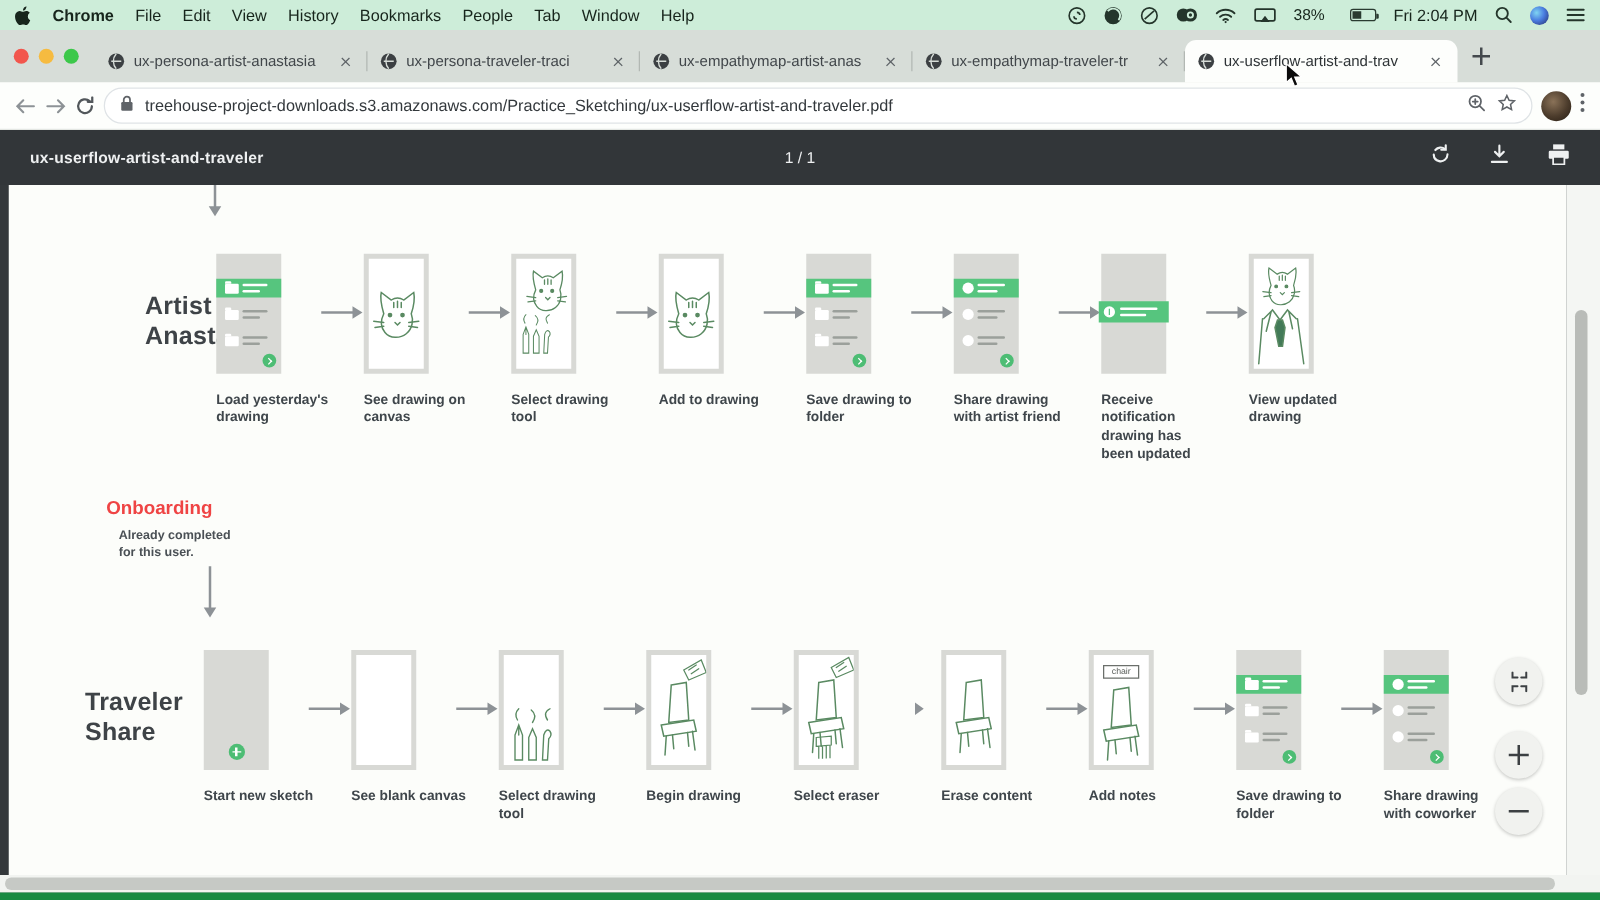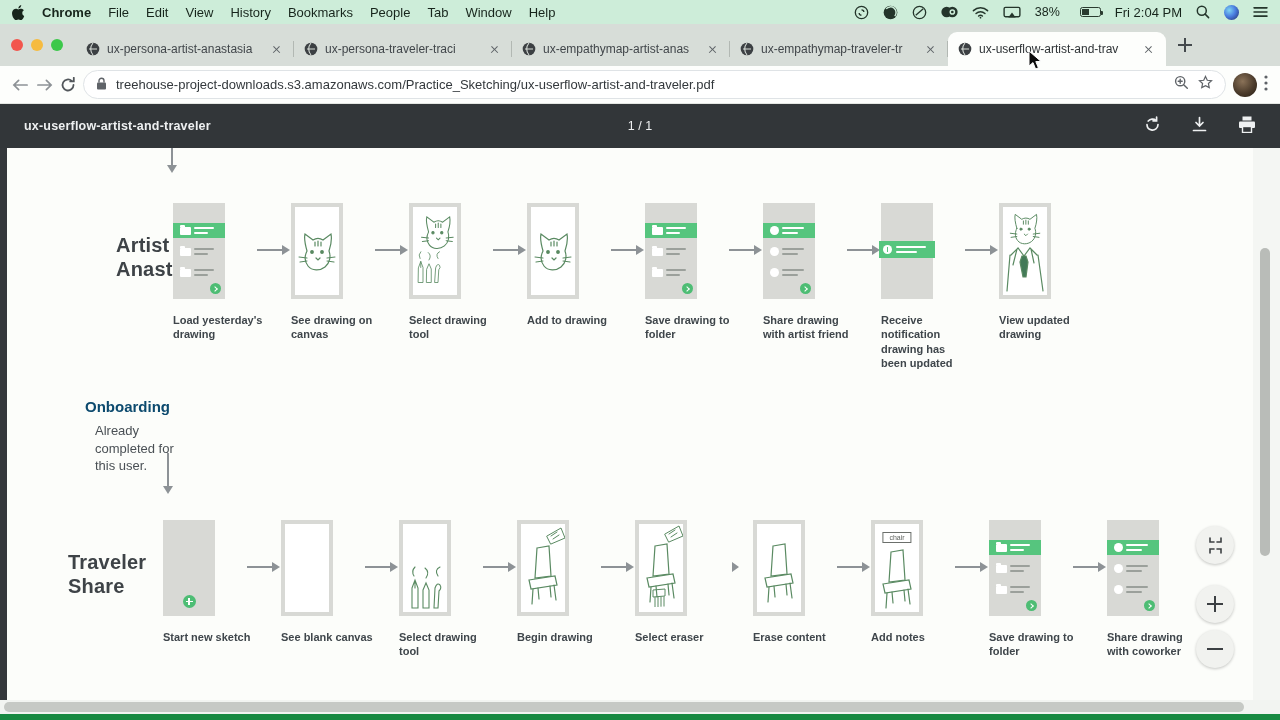--- a/index.html
+++ b/index.html
@@ -125,22 +125,22 @@
   .plus-dot { position:absolute; left:50%; bottom:8px; width:13px; height:13px; margin-left:-6.5px;
     border-radius:50%; background:#4dbd74; }
   .plus-dot::before, .plus-dot::after { content:""; position:absolute; background:#fff; }
   .plus-dot::before { left:3px; right:3px; top:5.8px; height:1.5px; }
   .plus-dot::after { top:3px; bottom:3px; left:5.8px; width:1.5px; }
   .canvas { background:#fff; border:4px solid #d8d9d5; display:flex; align-items:center; justify-content:center; }
   .canvas svg { display:block; }
   .note-tag { position:absolute; top:8px; left:50%; transform:translateX(-50%);
     border:1px solid #6b6f6b; padding:1px 6px; font-size:7px; color:#5b5f5b; background:#fff; white-space:nowrap; }
 
-  .onb-head { position:absolute; font-size:15px; font-weight:bold; color:#0c4a6e; }
-  .onb-note { position:absolute; font-size:13px; font-weight:normal; color:#4a5055; line-height:1.35; }
+  .onb-head { position:absolute; font-size:15px; font-weight:bold; color:#ef4444; }
+  .onb-note { position:absolute; font-size:10px; font-weight:bold; color:#4a5055; line-height:1.35; }
 
   
   .zoomctl { position:absolute; }
   .zbtn { position:absolute; width:38px; height:38px; border-radius:50%; background:#f1f2ef;
     box-shadow:0 1px 3px rgba(0,0,0,.22); display:flex; align-items:center; justify-content:center; }
   .zbtn .bar { width:16px; height:2px; background:#3c4043; }
   .zbtn .plus { position:relative; width:16px; height:16px; }
   .zbtn .plus::before, .zbtn .plus::after { content:""; position:absolute; background:#3c4043; }
   .zbtn .plus::before { left:0; right:0; top:7px; height:2px; }
   .zbtn .plus::after { top:0; bottom:0; left:7px; width:2px; }

